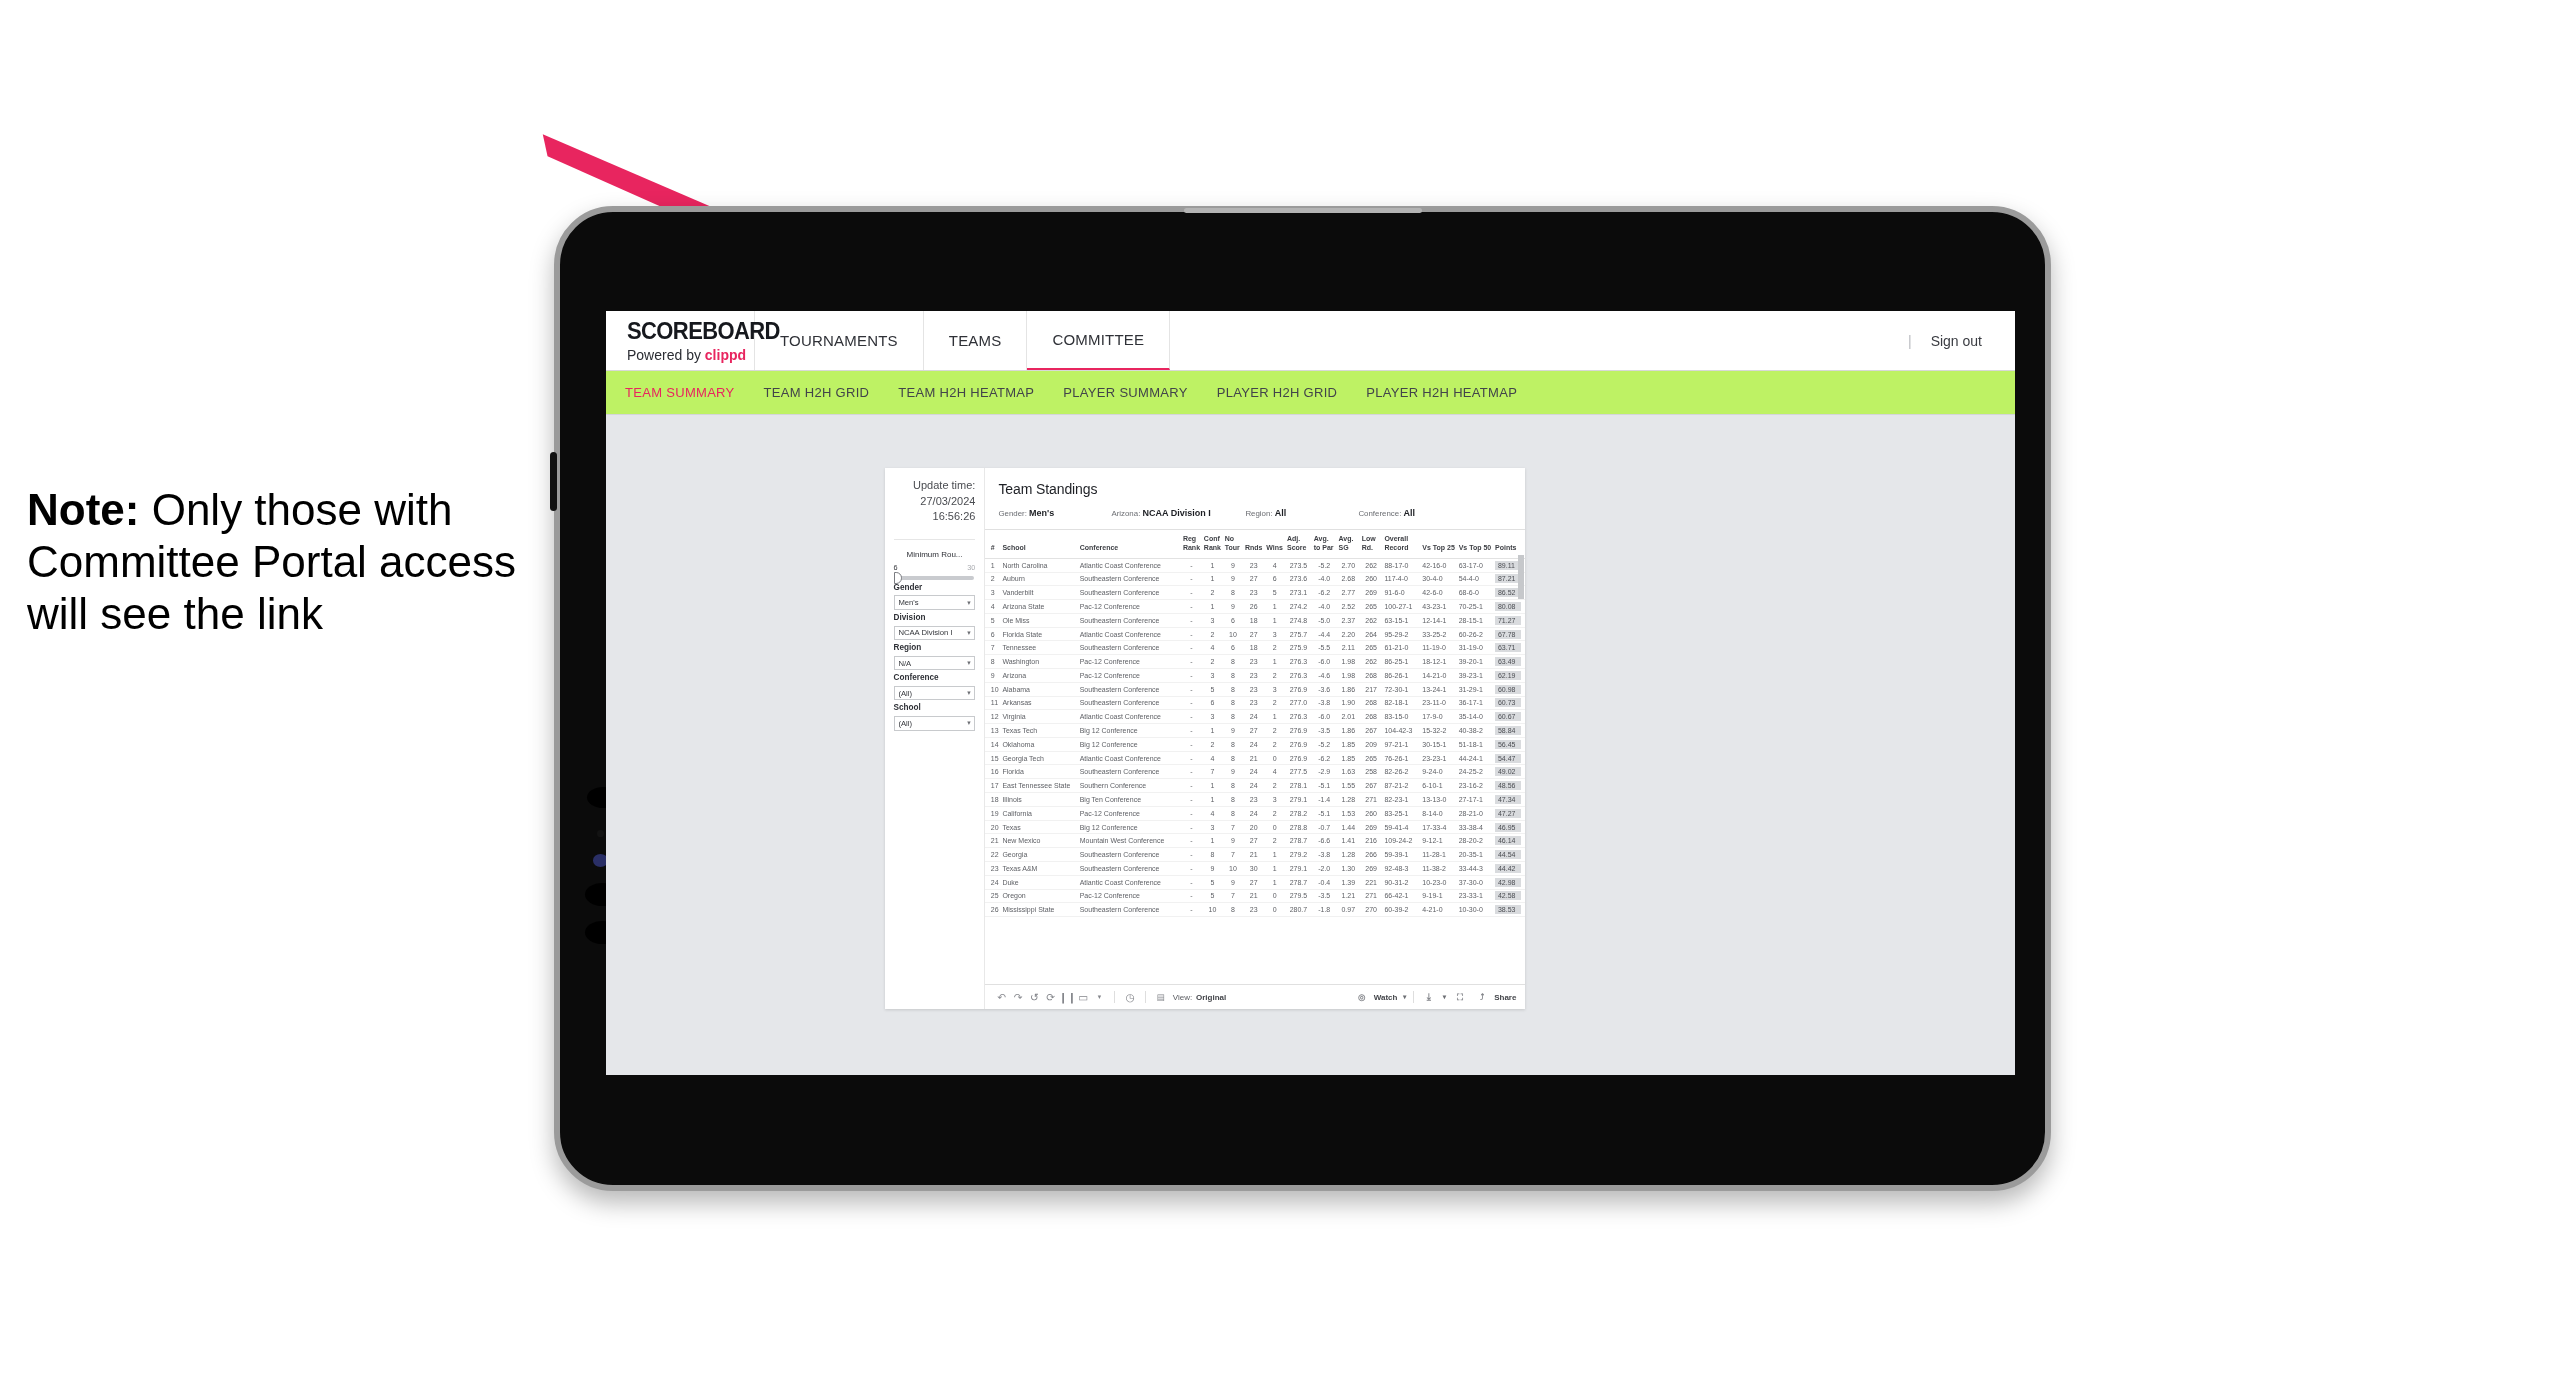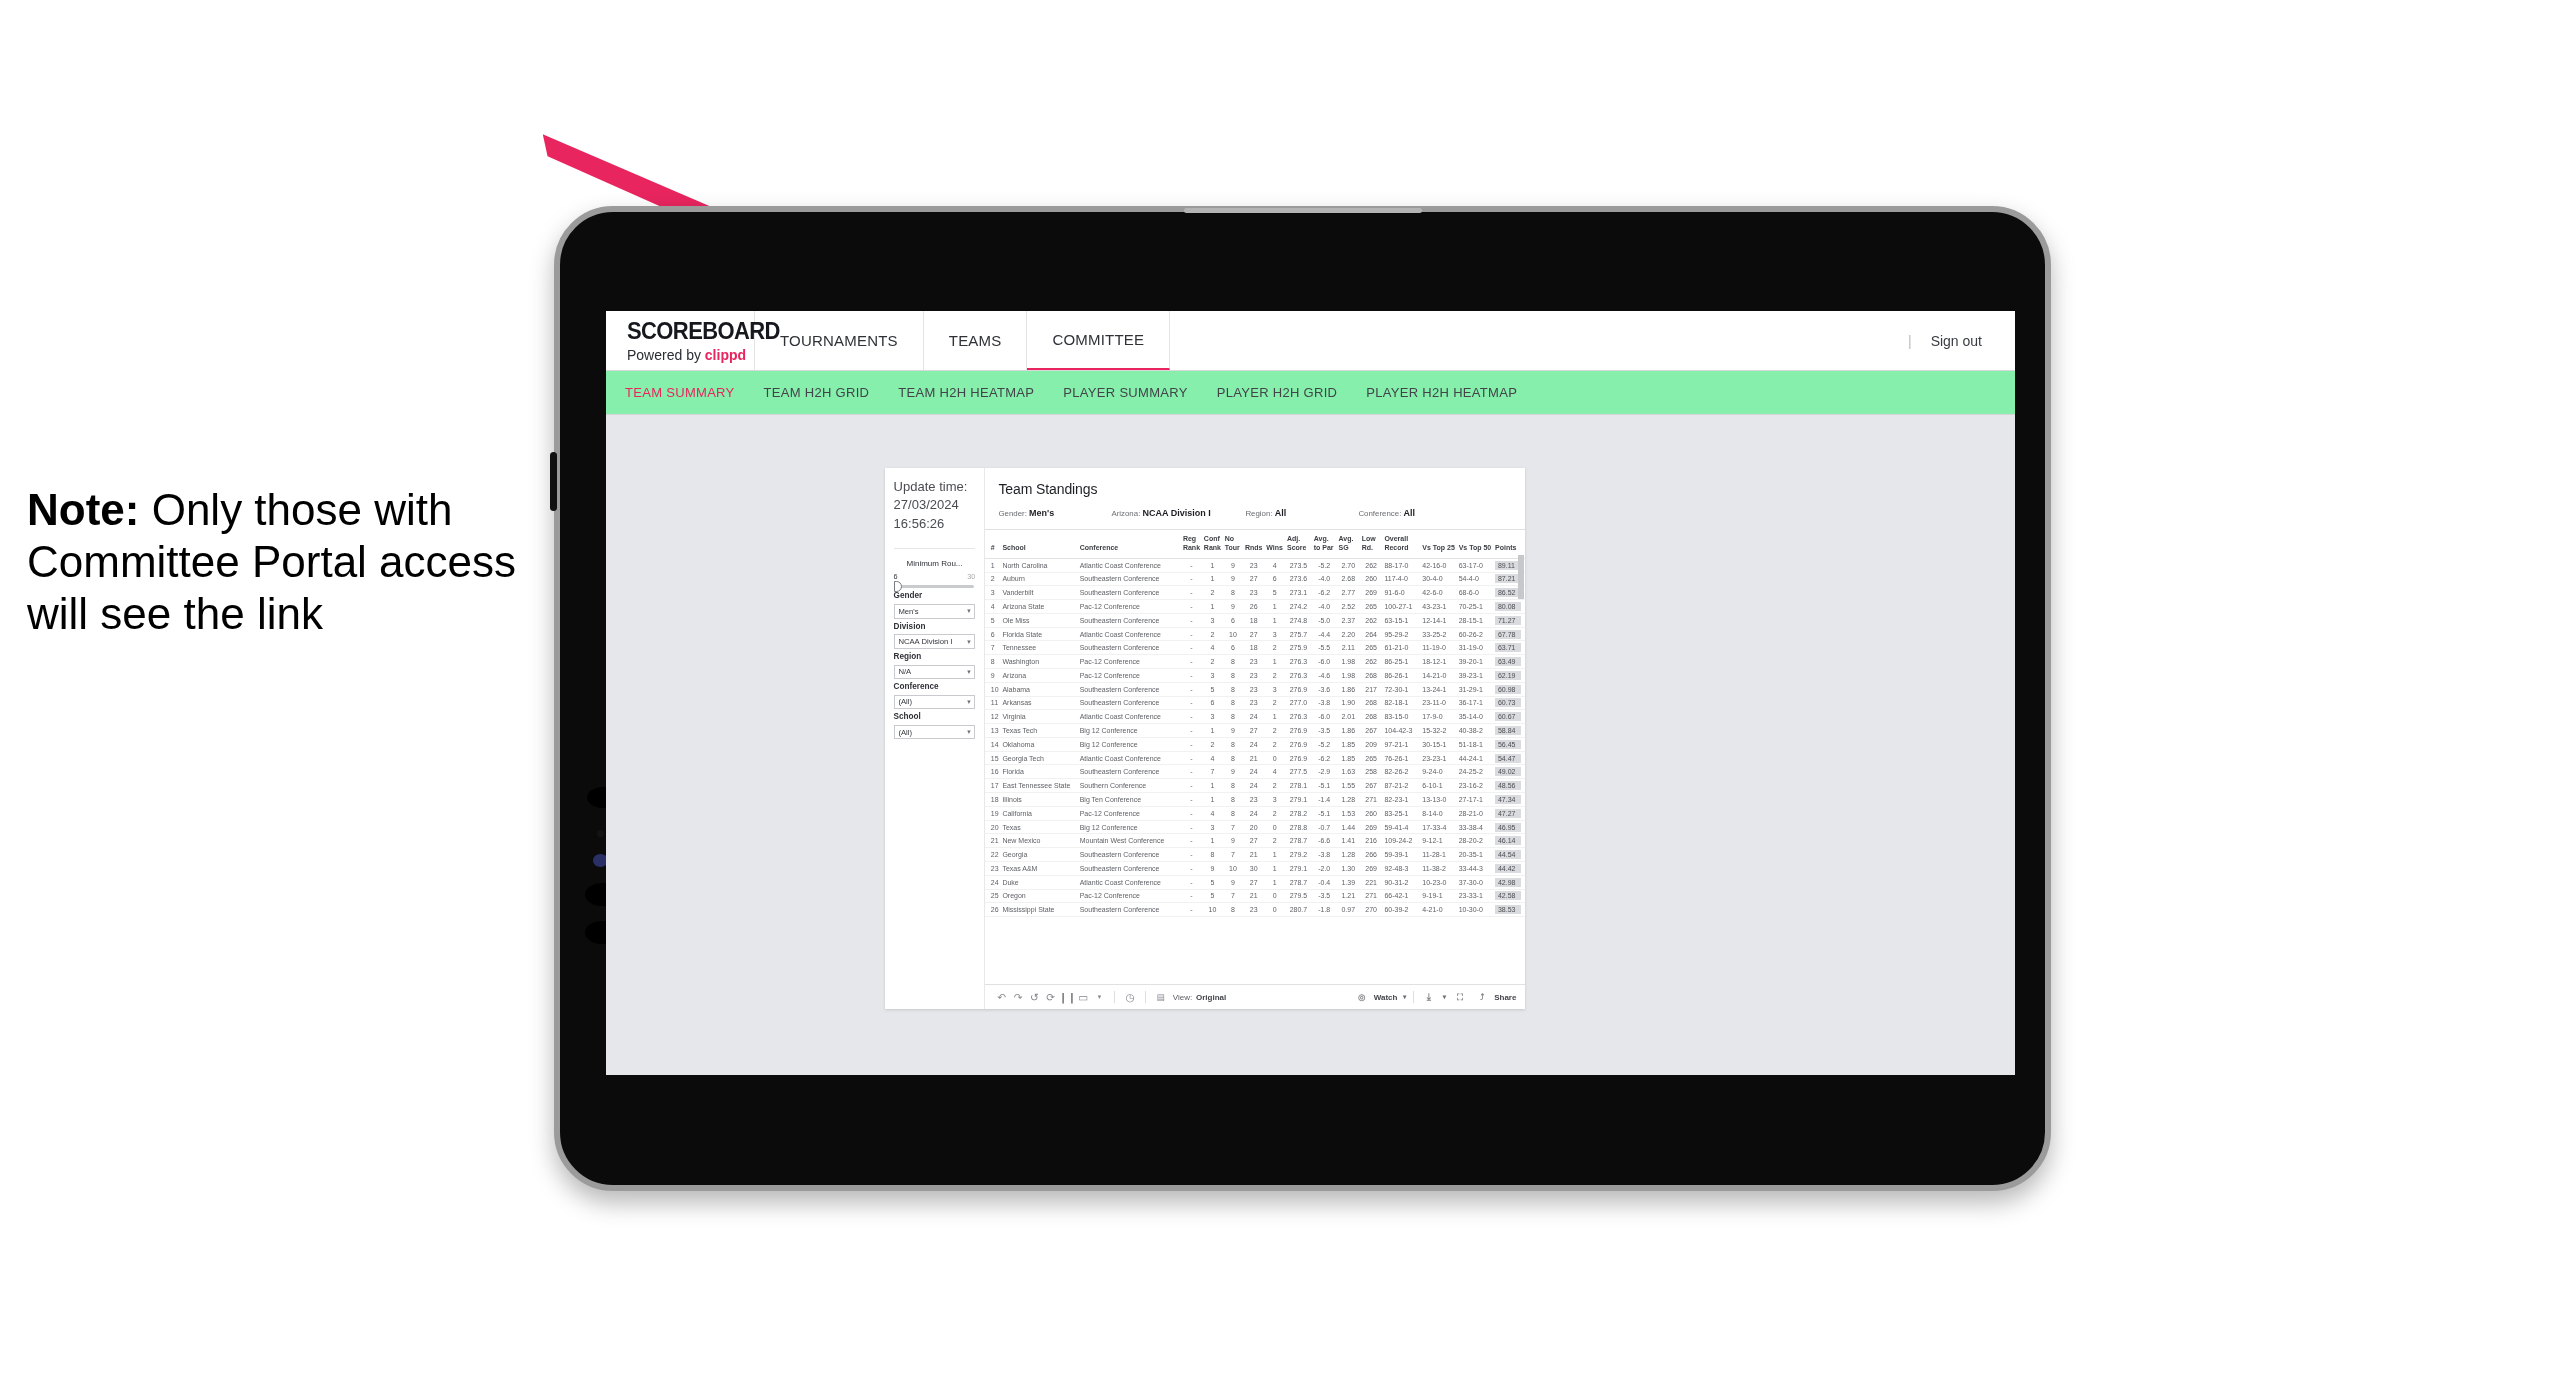--- a/index.html
+++ b/index.html
@@ -77,38 +77,38 @@
     border-right: 1px solid #e4e4e4; letter-spacing: 0.2px; cursor: pointer;
   }
   .navtab.active { border-bottom: 2.9px solid #e8255f; }
   .signout { margin-left: auto; display: flex; align-items: center; padding-right: 33px;
     font-size: 14px; color: #3a3c42; }
   .signout .sep { color: #b9bbc0; margin-right: 19px; }
   .signout .so { cursor: pointer; }
 
   
   .subbar {
-    height: 44px; background: #86efac; display: flex; align-items: center;
+    height: 44px; background: #bef264; display: flex; align-items: center;
     border-bottom: 1px solid #d4d6d9; padding-left: 19px;
   }
   .subtab { font-size: 13px; color: #42444a; margin-right: 29px; letter-spacing: 0.3px; cursor: pointer; }
   .subtab.active { color: #e8255f; }
 
   
   .workspace { position: relative; height: 660px; background: #e5e7ea; }
   .viz {
     position: absolute; left: 279px; top: 53px; width: 640px; height: 541px;
     background: #ffffff; box-shadow: 0 1px 2.9px rgba(0,0,0,0.14);
     display: flex; flex-direction: column;
   }
   .viz-body { flex: 1; display: flex; min-height: 0; }
 
   
   .filters { width: 100px; border-right: 1px solid #e8e8e8; padding: 9.6px 8.6px 0 8.6px; }
-  .upd { font-size: 13px; color: #4a4c51; line-height: 1.45; }
+  .upd { font-size: 11px; color: #4a4c51; line-height: 1.45; text-align: right; }
   .fdiv { height: 1px; background: #e6e6e6; margin: 13.4px 0 10.5px 0; }
   .slider-title { font-size: 8px; color: #2f3137; text-align: center; margin-bottom: 3.8px; }
   .slider-vals { display: flex; justify-content: space-between; font-size: 7.3px; margin-bottom: 2.9px; }
   .slider-vals .lo { color: #33353a; } .slider-vals .hi { color: #a9abb0; }
   .track { position: relative; height: 3.8px; background: #c9cbcf; border-radius: 1.9px; margin: 3.8px 1px 0 1px; }
   .knob { position: absolute; left: -1px; top: -3.8px; width: 8.6px; height: 11.5px;
     background: #fff; border: 1.3px solid #7a7c81; border-radius: 0 5.8px 5.8px 0; }
   .fgroup { margin-top: 3px; }
   .flabel { font-size: 8.2px; color: #2f3137; font-weight: bold; margin-bottom: 3.8px; }
   .fselect { height: 14.4px; border: 1px solid #c8cacd; background: #fff;

